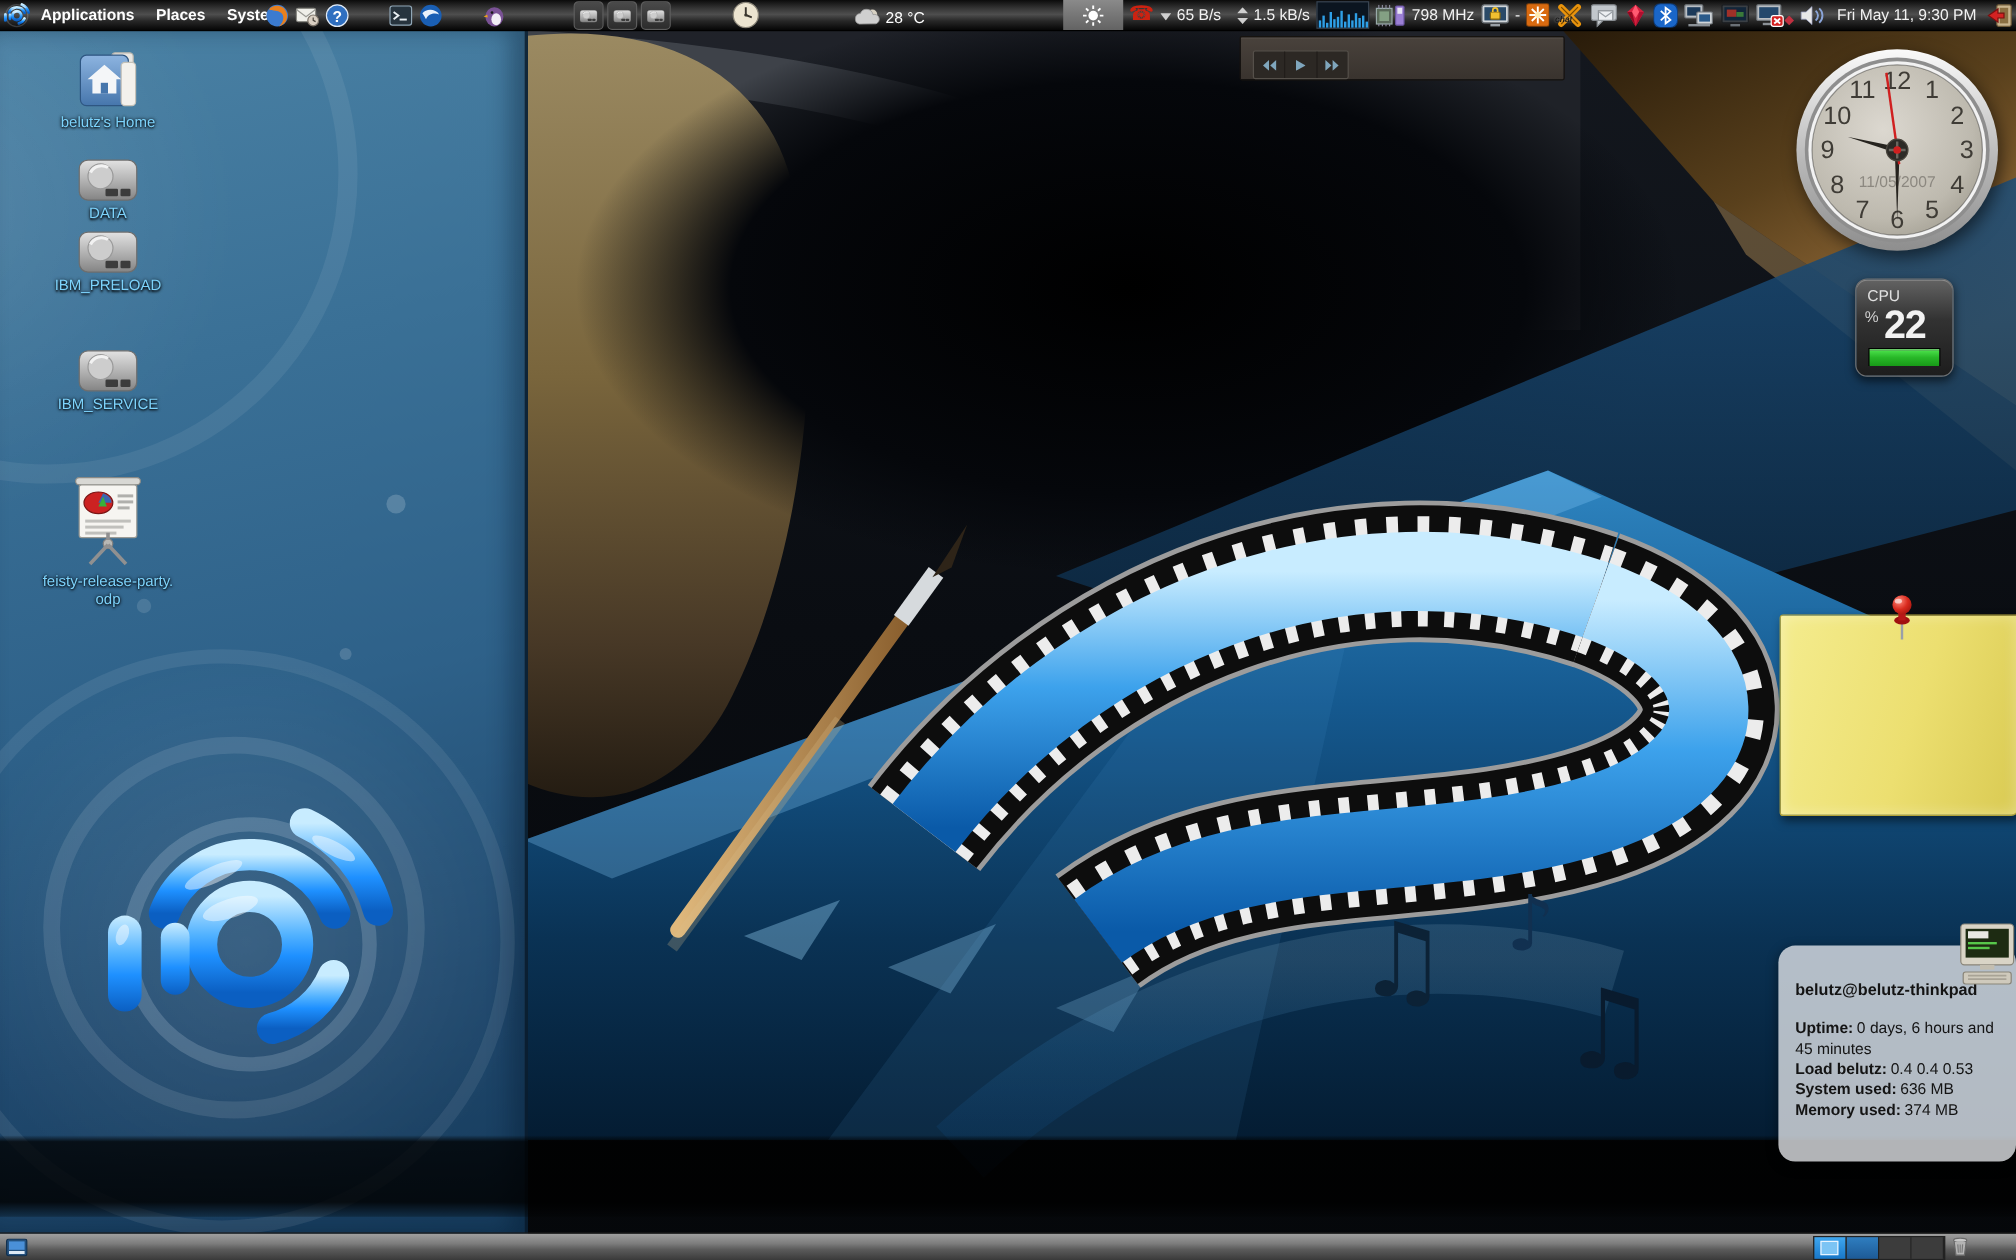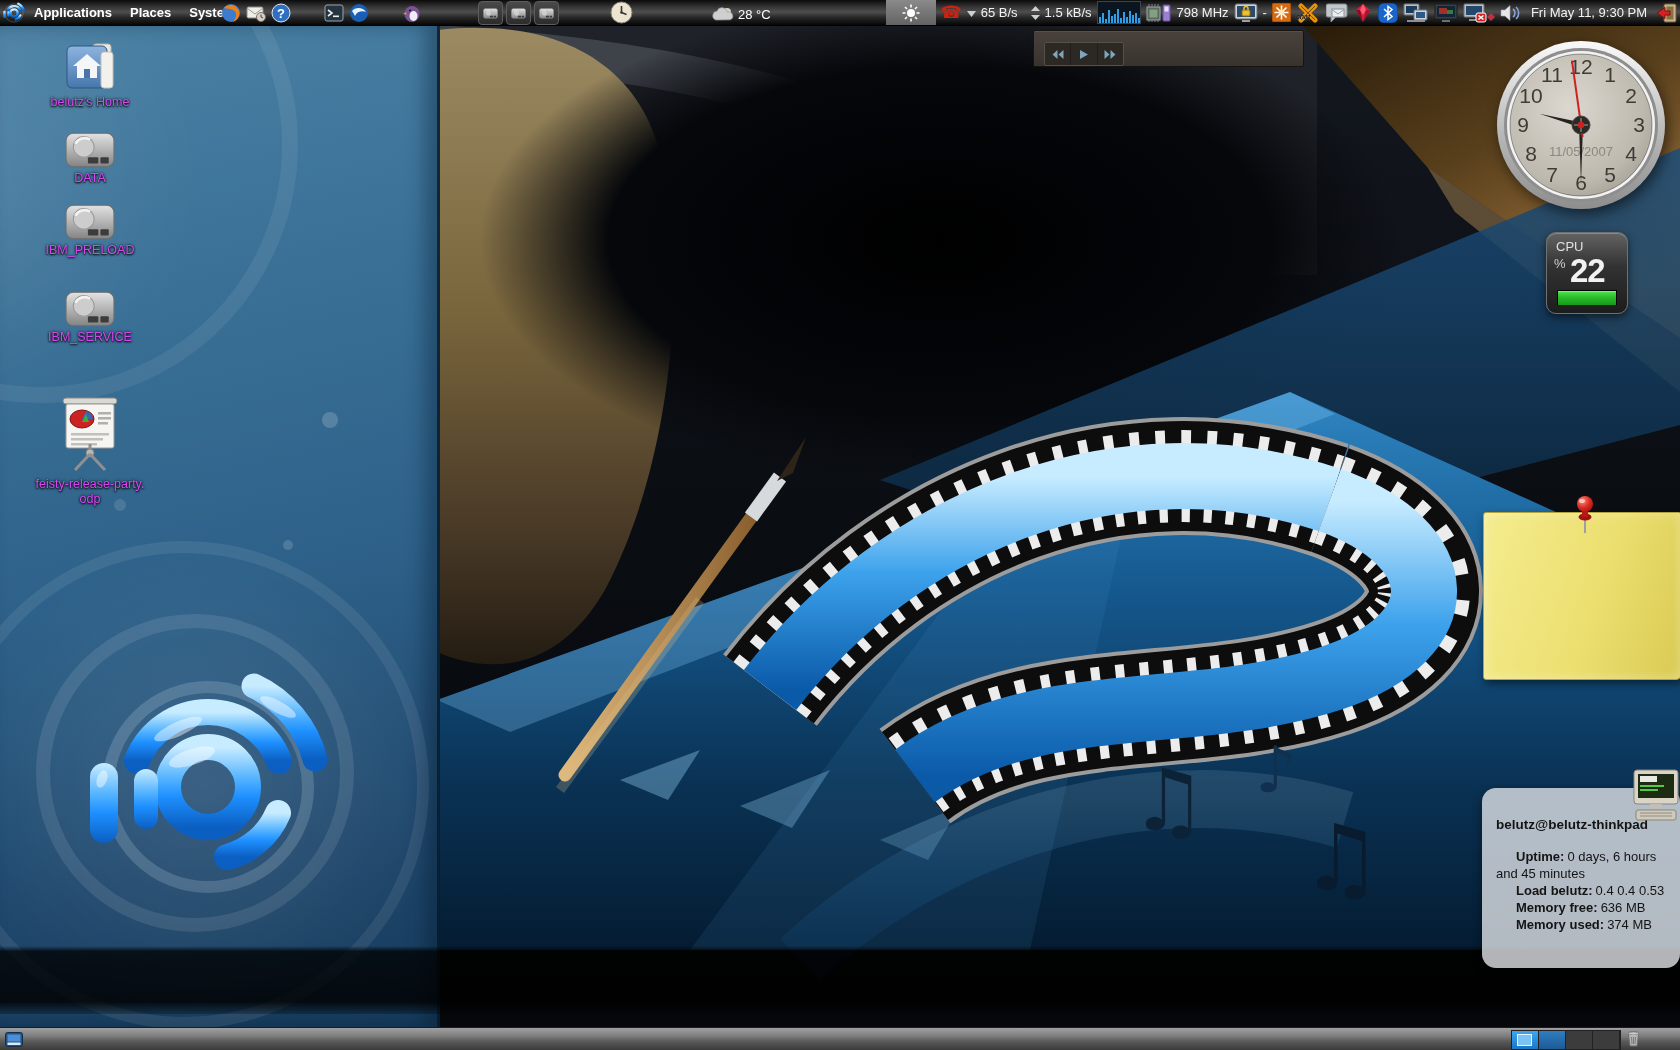--- a/index.html
+++ b/index.html
@@ -14,21 +14,21 @@
       radial-gradient(circle 330px at 205px 760px, rgba(255,255,255,.10), rgba(255,255,255,0) 72%),
       radial-gradient(circle 430px at -60px 150px, rgba(255,255,255,.09), rgba(255,255,255,0) 60%),
       linear-gradient(168deg,#4a81a4 0%,#3a7096 28%,#2e6189 55%,#20496e 80%,#153a5a 100%);
     border-right:3px solid rgba(6,22,38,.85);
     box-shadow:inset -12px 0 18px rgba(0,20,40,.35);}
   .side-panel svg.rings{position:absolute;left:0;top:0;width:437px;height:1003px;}
   .side-logo{position:absolute;left:88px;top:642px;width:240px;height:240px;}
   
   .desk-icon{position:absolute;left:26px;width:128px;z-index:3;display:flex;flex-direction:column;
     align-items:center;cursor:default;}
-  .desk-icon .lbl{margin-top:3px;font-size:12.5px;color:#d946ef;text-align:center;line-height:15px;
+  .desk-icon .lbl{margin-top:3px;font-size:12.5px;color:#7dd3fc;text-align:center;line-height:15px;
     text-shadow:0 1px 2px #000,0 0 3px rgba(0,0,0,.9);}
   
   .top-panel{position:absolute;left:0;top:0;width:1680px;height:25px;z-index:6;
     background:linear-gradient(180deg,#0b0b0b 0%,#383838 30%,#4e4e4e 48%,#272727 70%,#060606 100%);
     border-bottom:1px solid #000;display:flex;align-items:center;color:#fff;font-size:13px;}
   .tp-left{position:absolute;left:0;top:0;height:25px;display:flex;align-items:center;font-weight:bold;}
   .menu-item{padding:0 9px;height:25px;display:flex;align-items:center;color:#fff;cursor:default;}
   .launchers{position:absolute;left:220px;top:0;height:25px;display:flex;align-items:center;gap:4px;}
   .launchers .li{width:21px;height:21px;display:flex;align-items:center;justify-content:center;}
   .winbtns{position:absolute;left:478px;top:1px;display:flex;gap:3px;}
@@ -76,21 +76,21 @@
     border:1px solid #b3a338;border-radius:3px 3px 6px 3px;
     box-shadow:2px 4px 8px rgba(0,0,0,.5),inset 0 0 12px rgba(255,255,255,.35);}
   .sticky-note .pin{position:absolute;left:90px;top:-18px;}
   .sticky-note .note-text{padding:26px 10px 0 12px;font-size:13px;color:#5a4e18;}
   
   .sysinfo{position:absolute;left:1482px;top:788px;width:198px;height:180px;z-index:3;
     background:rgba(228,231,234,.78);border-radius:14px;box-shadow:0 3px 10px rgba(0,0,0,.45);
     color:#141414;box-sizing:border-box;padding:12px 10px 0 14px;}
   .sysinfo .host{font-size:13.5px;font-weight:bold;margin-bottom:16px;margin-top:17px;}
   .si-row{font-size:13px;line-height:17px;}
-  .si-row b{margin-right:3px;margin-left:20px;}
+  .si-row b{margin-right:3px;}
   .sysinfo .pc-icon{position:absolute;right:-2px;top:-20px;}
   
   .bottom-panel{position:absolute;left:0;bottom:0;width:1680px;height:22px;z-index:6;
     background:linear-gradient(180deg,#a0a0a0 0%,#7c7c7c 38%,#5b5b5b 60%,#3a3a3a 100%);
     border-top:1px solid #1c1c1c;display:flex;align-items:center;}
   .show-desktop{width:24px;height:20px;margin-left:2px;display:flex;align-items:center;justify-content:center;
     border-radius:3px;}
   .pager{position:absolute;right:59px;top:2px;height:18px;display:flex;border:1px solid #222;background:#2e2e2e;}
   .pager i{display:block;width:26px;height:18px;border-right:1px solid #222;position:relative;}
   .pager i.ws1{background:linear-gradient(#3fa7f0,#1877c8);}
@@ -261,21 +261,21 @@
     <rect x="21" y="27" width="6" height="9" fill="#4676ac"></rect>
   </svg>
   <div class="lbl">belutz's Home</div>
 </div>
 <div class="desk-icon" style="top:132px">
   <svg width="50" height="36">
       <use href="#sym-drive"></use>
     </svg>
   <div class="lbl">DATA</div>
 </div>
-<div class="desk-icon" style="top:204px">
+<div class="desk-icon" style="top:192px">
   <svg width="50" height="36">
       <use href="#sym-drive"></use>
     </svg>
   <div class="lbl">IBM_PRELOAD</div>
 </div>
 <div class="desk-icon" style="top:291px">
   <svg width="50" height="36">
       <use href="#sym-drive"></use>
     </svg>
   <div class="lbl">IBM_SERVICE</div>
@@ -613,21 +613,21 @@
     <rect x="10" y="8" width="17" height="6" fill="#e8e8e4"></rect>
     <rect x="10" y="17" width="24" height="2" fill="#57c74a"></rect>
     <rect x="10" y="21" width="18" height="2" fill="#57c74a"></rect>
     <rect x="20" y="36" width="12" height="4" fill="#c3beb0"></rect>
     <rect x="6" y="42" width="40" height="10" rx="2" fill="#cfcabc" stroke="#8a8578"></rect>
     <path d="M10,45 H42 M10,48 H42" stroke="#a8a396" stroke-width="1.4"></path>
   </svg>
   <div class="host">belutz@belutz-thinkpad</div>
   <div class="si-row"><b>Uptime:</b><span>0 days, 6 hours and 45 minutes</span></div>
   <div class="si-row"><b>Load belutz:</b><span>0.4 0.4 0.53</span></div>
-  <div class="si-row"><b>Memory free:</b><span>636 MB</span></div>
+  <div class="si-row"><b>System used:</b><span>636 MB</span></div>
   <div class="si-row"><b>Memory used:</b><span>374 MB</span></div>
 </div>
 
 <div class="bottom-panel">
   <span class="show-desktop">
     <svg width="18" height="15" viewBox="0 0 18 15">
       <rect x="0.5" y="0.5" width="17" height="14" rx="2" fill="#24517e" stroke="#12304e"></rect>
       <rect x="2.5" y="2.5" width="13" height="7" fill="#4a90d9"></rect>
       <rect x="2.5" y="10.5" width="13" height="2.5" fill="#dce8f4"></rect>
     </svg>

